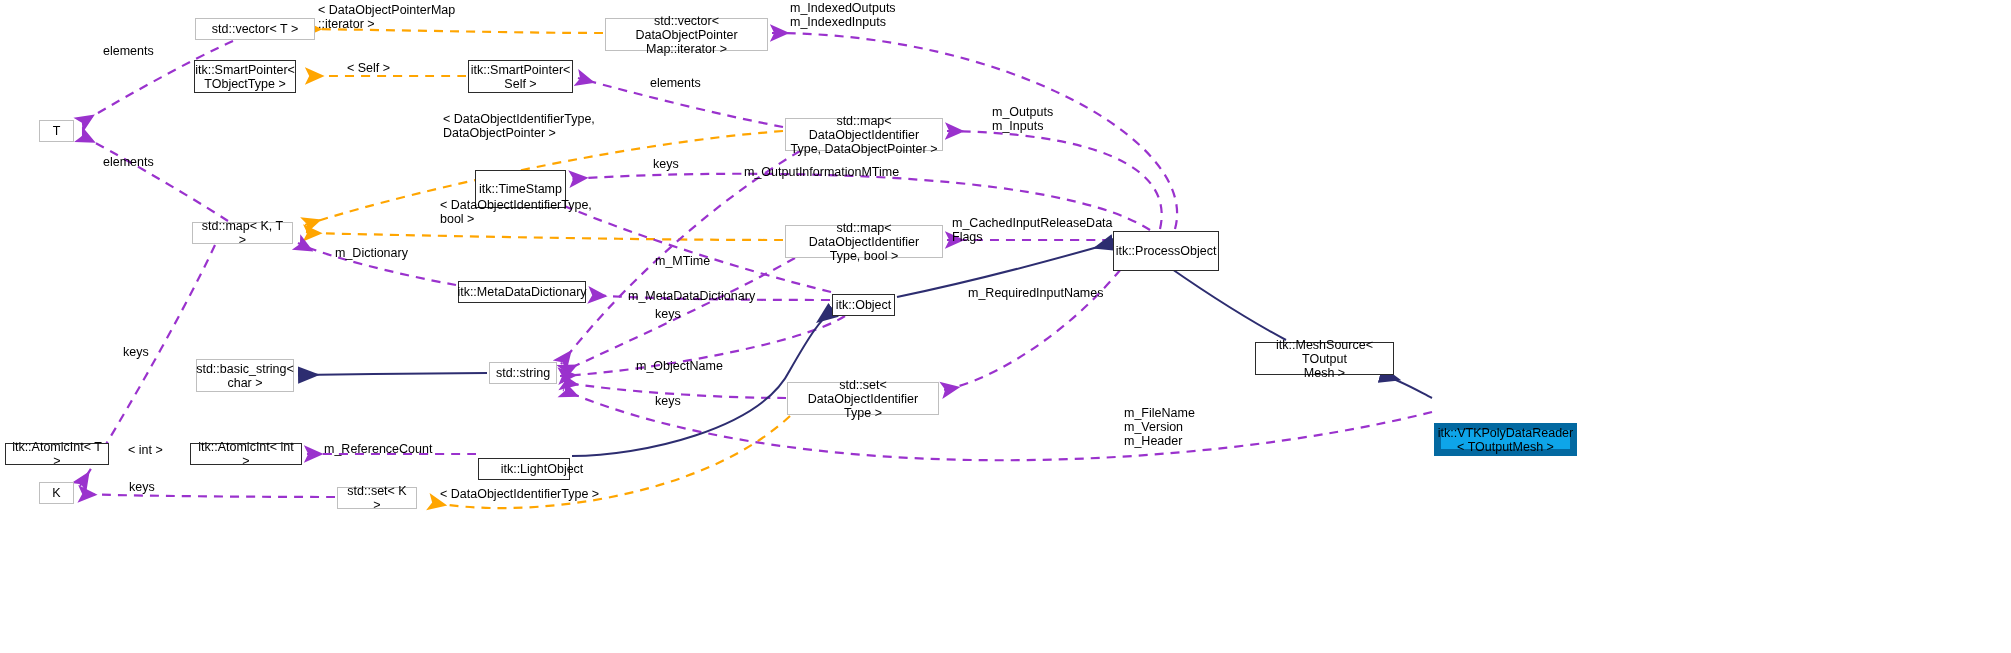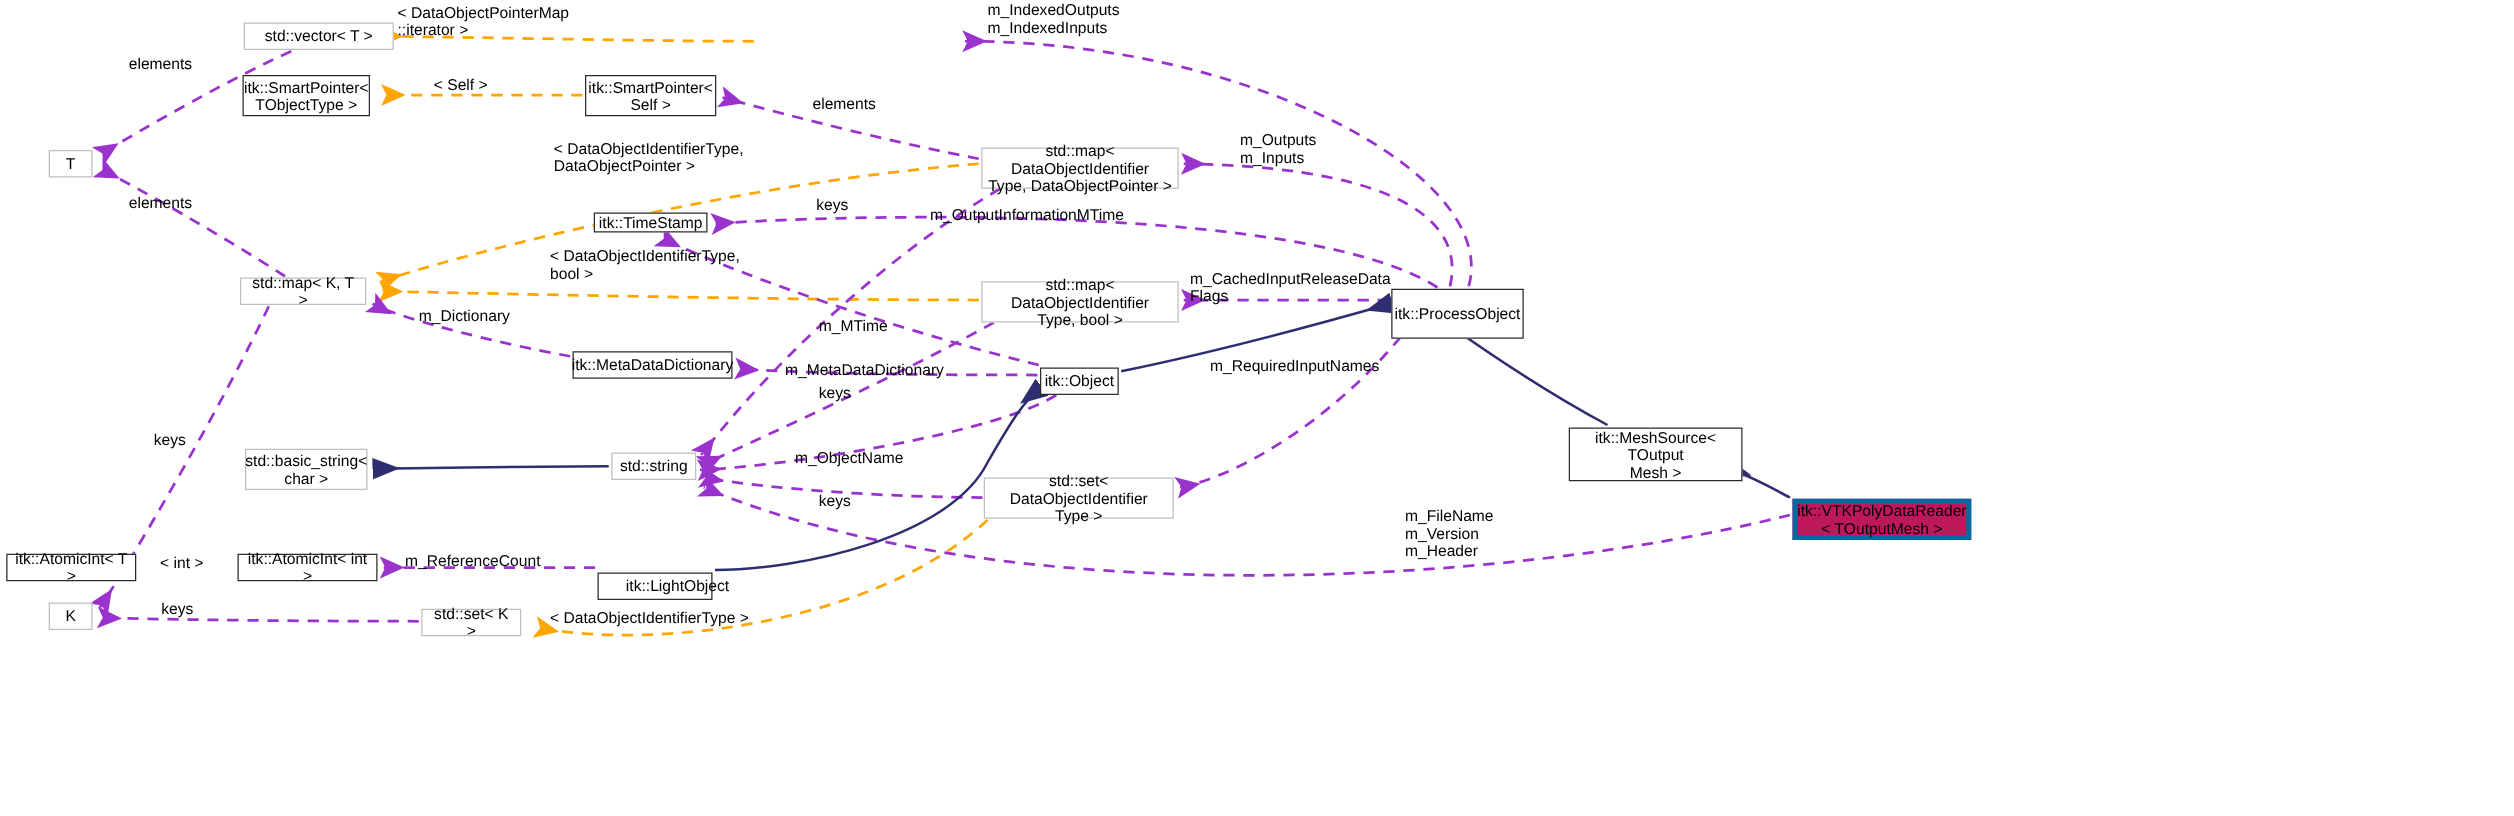--- a/index.html
+++ b/index.html
@@ -20,21 +20,21 @@
     font-size:12.5px;
     line-height:14px;
     color:#000000;
     background:#ffffff;
     white-space:pre-line;
     padding:1px 4px;
     z-index:5;
   }
   .node.light{border:1px solid #bfbfbf;}
   .node.dark{border:1px solid #2b2b2b;}
-  .node.sel{border:4px solid #0369a1;background:#be185d;}
+  .node.sel{border:7px solid #0369a1;background:#0ea5e9;margin-top:24px;}
   .elabel{
     position:absolute;
     font-size:12.5px;
     line-height:14px;
     color:#000000;
     text-align:left;
     white-space:pre-line;
     z-index:6;
     background:transparent;
     pointer-events:none;
@@ -93,32 +93,34 @@
       <path d="M897,297 C980,280 1070,255 1112,243" marker-end="url(#arrI)"></path>
       <path d="M1286,340 C1230,310 1180,275 1152,255" marker-end="url(#arrI)"></path>
       <path d="M1432,398 C1420,392 1400,380 1382,375" marker-end="url(#arrI)"></path>
     </g>
   </svg>
 
   <div class="node light" style="left: 195px; top: 18px; width: 120px; height: 22px;">std::vector&lt; T &gt;</div>
   <div class="node dark" style="left: 194px; top: 60px; width: 102px; height: 33px;">itk::SmartPointer&lt;
 TObjectType &gt;</div>
   <div class="node light" style="left: 39px; top: 120px; width: 35px; height: 22px;">T</div>
+  <div class="node light" style="left: 605px; top: 18px; width: 163px; height: 33px;">std::vector&lt; DataObjectPointer
+Map::iterator &gt;</div>
   <div class="node dark" style="left: 468px; top: 60px; width: 105px; height: 33px;">itk::SmartPointer&lt;
 Self &gt;</div>
   <div class="node light" style="left: 785px; top: 118px; width: 158px; height: 33px;">std::map&lt; DataObjectIdentifier
 Type, DataObjectPointer &gt;</div>
-  <div class="node dark" style="left: 475px; top: 170px; width: 91px; height: 16px;">itk::TimeStamp</div>
+  <div class="node dark" style="left: 475px; top: 170px; width: 91px; height: 38px;">itk::TimeStamp</div>
   <div class="node light" style="left: 192px; top: 222px; width: 101px; height: 22px;">std::map&lt; K, T &gt;</div>
   <div class="node light" style="left: 785px; top: 225px; width: 158px; height: 33px;">std::map&lt; DataObjectIdentifier
 Type, bool &gt;</div>
   <div class="node dark" style="left: 1113px; top: 231px; width: 106px; height: 40px;">itk::ProcessObject</div>
   <div class="node dark" style="left: 458px; top: 281px; width: 128px; height: 22px;">itk::MetaDataDictionary</div>
   <div class="node dark" style="left: 832px; top: 294px; width: 63px; height: 22px;">itk::Object</div>
-  <div class="node dark" style="left: 1255px; top: 342px; width: 139px; height: 43px;">itk::MeshSource&lt; TOutput
+  <div class="node dark" style="left: 1255px; top: 342px; width: 139px; height: 33px;">itk::MeshSource&lt; TOutput
 Mesh &gt;</div>
   <div class="node light" style="left: 196px; top: 359px; width: 98px; height: 33px;">std::basic_string&lt;
 char &gt;</div>
   <div class="node light" style="left: 489px; top: 362px; width: 68px; height: 22px;">std::string</div>
   <div class="node light" style="left: 787px; top: 382px; width: 152px; height: 33px;">std::set&lt; DataObjectIdentifier
 Type &gt;</div>
   <div class="node sel" style="left: 1434px; top: 399px; width: 143px; height: 33px;">itk::VTKPolyDataReader
 &lt; TOutputMesh &gt;</div>
   <div class="node dark" style="left: 5px; top: 443px; width: 104px; height: 22px;">itk::AtomicInt&lt; T &gt;</div>
   <div class="node dark" style="left: 190px; top: 443px; width: 112px; height: 22px;">itk::AtomicInt&lt; int &gt;</div>

